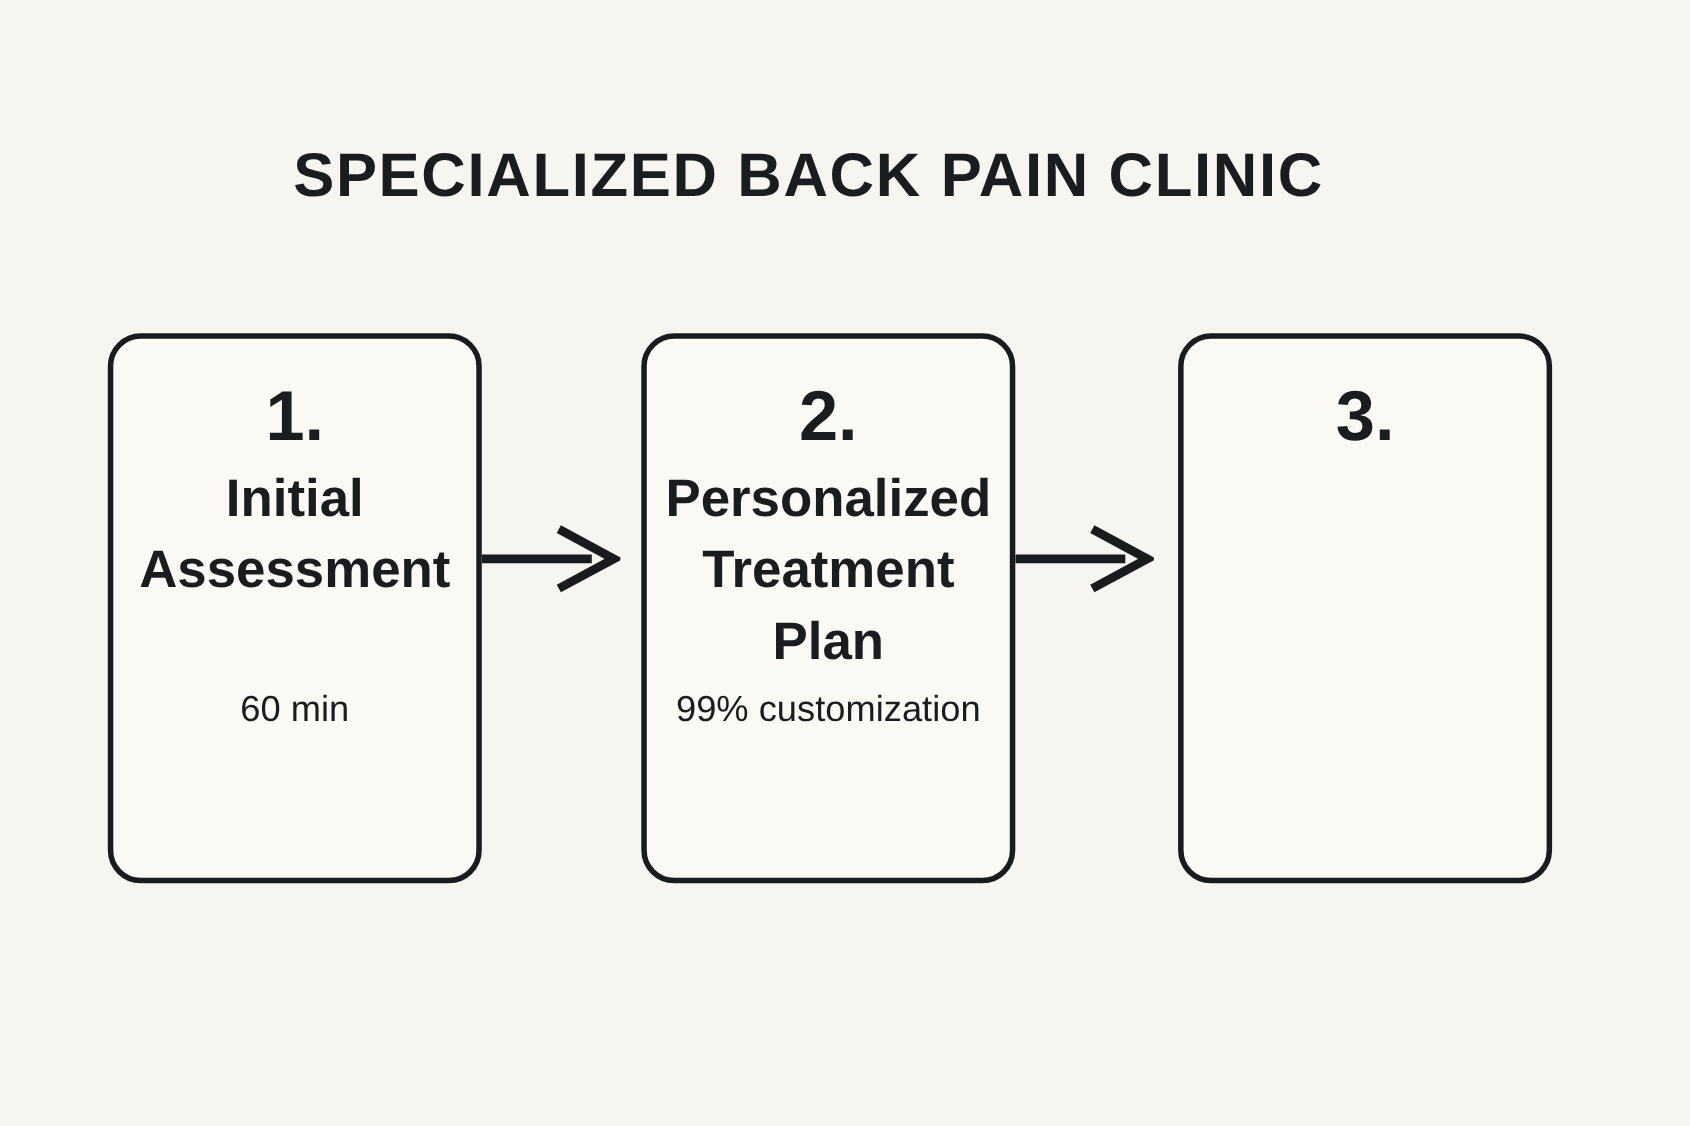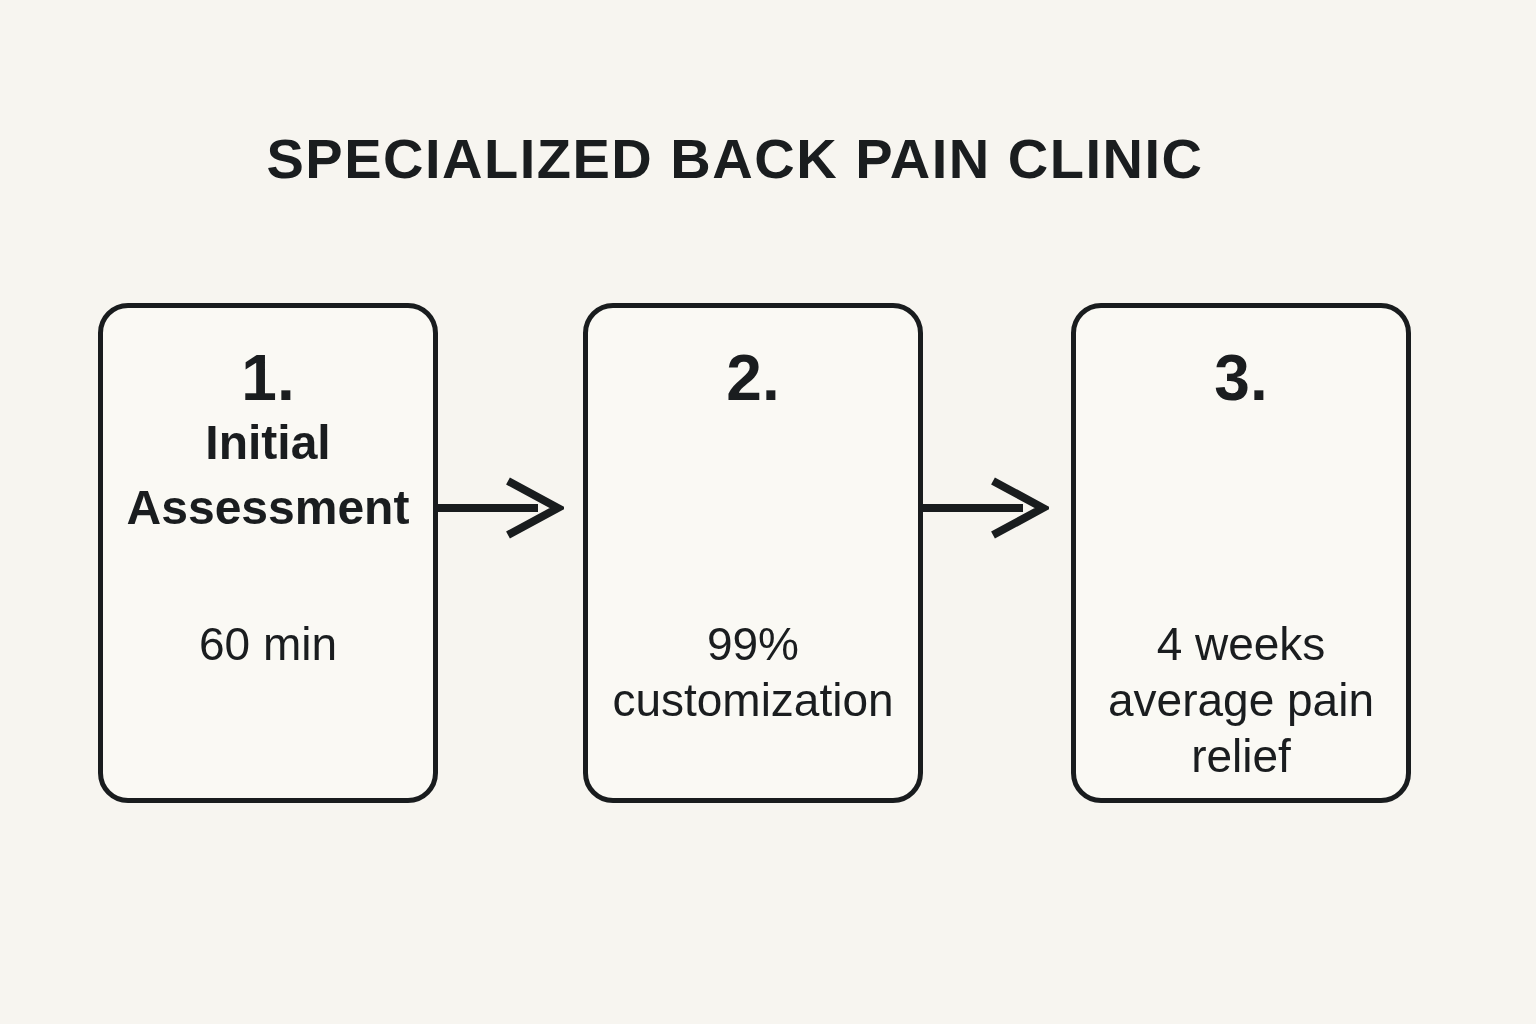--- a/index.html
+++ b/index.html
@@ -46,32 +46,33 @@
     text-align: center;
   }
 
   .step-number {
     font-size: 64px;
     line-height: 64px;
     font-weight: bold;
   }
 
   .step-title {
+    margin-top: 11px;
     font-size: 48px;
     line-height: 65px;
     font-weight: bold;
   }
 
   .step-detail {
     position: absolute;
     top: 308px;
     left: 0;
     right: 0;
     padding: 0 12px;
-    font-size: 46px;
+    font-size: 33px;
     line-height: 56px;
     font-weight: normal;
   }
 
   .arrow-cell-1 { width: 145px; }
   .arrow-cell-2 { width: 148px; }
 
   .arrow-cell {
     flex: none;
     display: flex;
@@ -97,28 +98,28 @@
 
   <div class="arrow-cell arrow-cell-1">
     <svg width="126" height="64" viewBox="0 0 126 64" fill="none" stroke="currentColor" stroke-width="8">
       <line x1="0" y1="32" x2="100" y2="32"></line>
       <polyline points="70,5 120,32 70,59"></polyline>
     </svg>
   </div>
 
   <div class="step-card">
     <div class="step-number">2.</div>
+    <div class="step-title">Personalized Treatment Plan</div>
     <div class="step-detail">99% customization</div>
   </div>
 
   <div class="arrow-cell arrow-cell-2">
     <svg width="126" height="64" viewBox="0 0 126 64" fill="none" stroke="currentColor" stroke-width="8">
       <line x1="0" y1="32" x2="100" y2="32"></line>
       <polyline points="70,5 120,32 70,59"></polyline>
     </svg>
   </div>
 
   <div class="step-card">
     <div class="step-number">3.</div>
-    <div class="step-detail">4 weeks average pain relief</div>
   </div>
 
 </div>
 
 </body></html>

